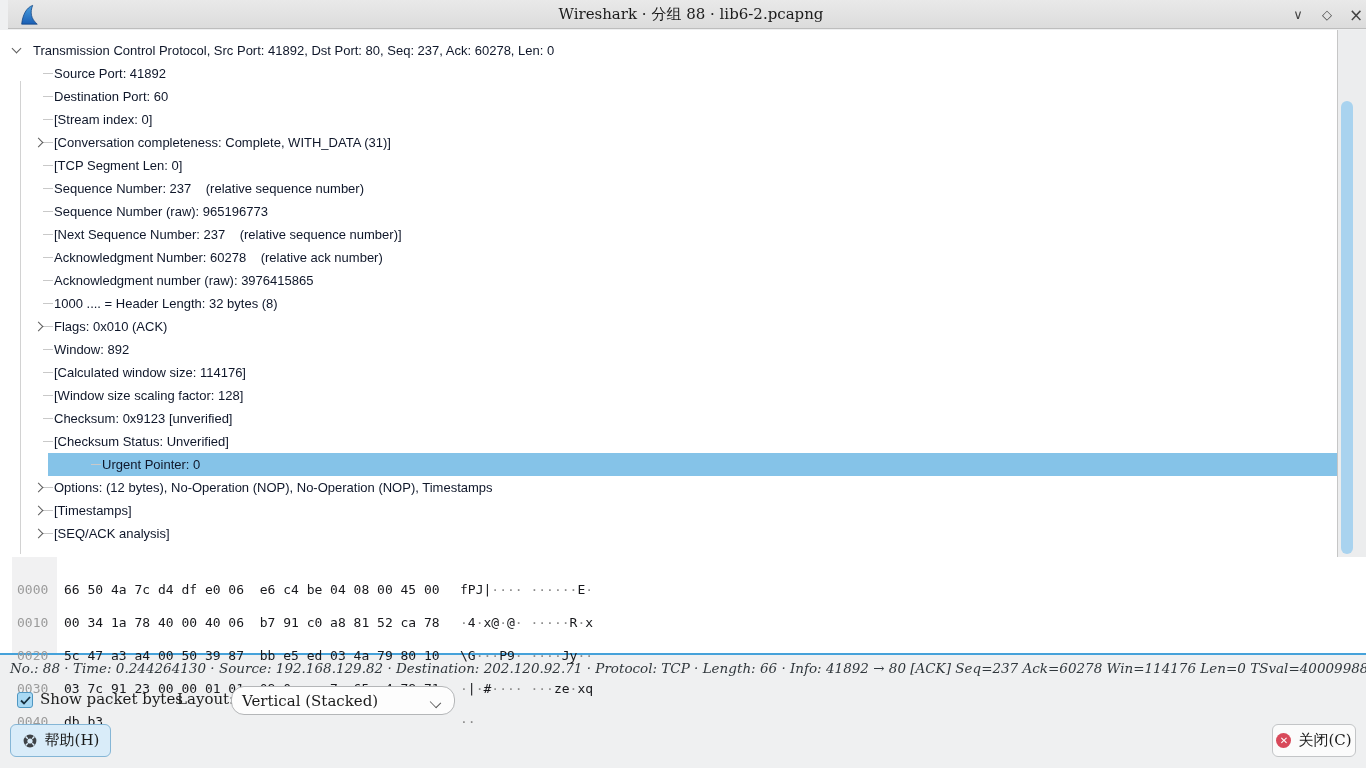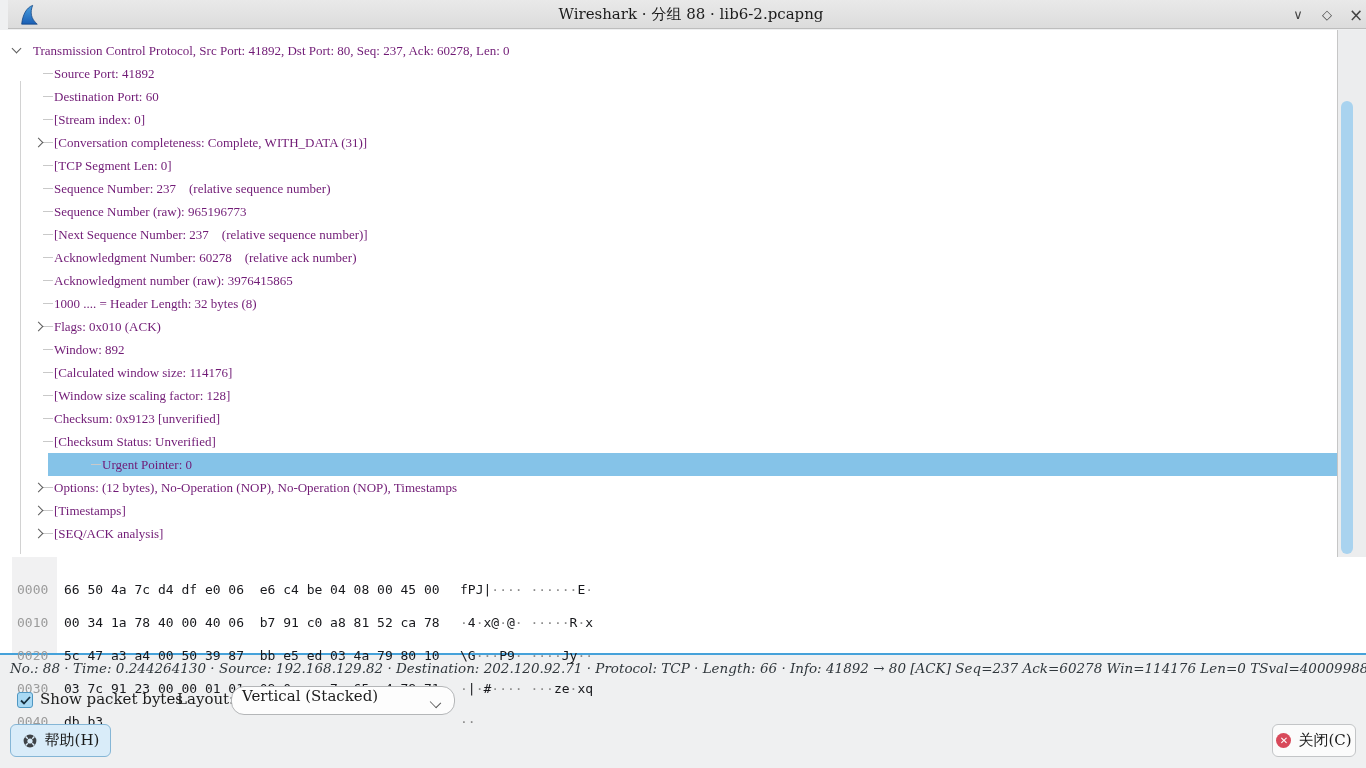--- a/index.html
+++ b/index.html
@@ -13,21 +13,21 @@
   .app-logo { position:absolute; left:10px; top:4px; width:22px; height:22px; }
   .title-text { width:100%; text-align:center; font-size:15px; color:#1b1b1b; }
   .win-controls { position:absolute; right:8px; top:0; height:29px; display:flex; align-items:center; gap:9px; }
   .win-btn { width:20px; height:20px; display:flex; align-items:center; justify-content:center;
     color:#444; font-family:"DejaVu Sans", sans-serif; font-size:13px; cursor:default; }
   .win-btn.close { font-size:17px; }
 
   
   .tree-pane { position:absolute; left:0; top:30px; width:1366px; height:527px;
     background:#ffffff; overflow:hidden;
-    font-family:Liberation Serif, serif; font-size:13px; color:#701a75; }
+    font-family:Liberation Sans, sans-serif; font-size:13px; color:#0f172a; }
   .tree-rows { position:absolute; left:0; top:9px; right:29px; }
   .trow { position:relative; height:23px; line-height:23px; white-space:pre; }
   .trow.selected { background:#85c3e8;margin-left:48px; }
   .trow .txt { position:absolute; left:54px; top:0; }
   .trow.root .txt { left:33px; }
   .tick { position:absolute; left:43px; top:11px; width:10px; border-top:1px solid #c9c9c9; }
   .chev { position:absolute; width:7px; height:7px; border-right:1.6px solid #5c5c5c; border-bottom:1.6px solid #5c5c5c; }
   .chev.open { left:13px; top:6px; transform:rotate(45deg); }
   .chev.closed { left:35px; top:8px; transform:rotate(-45deg); }
   .vguide { position:absolute; left:20px; top:51px; height:473px; width:0; border-left:1px solid #d2d2d2; }
@@ -56,21 +56,21 @@
 
   
   .controls-row { position:absolute; left:4px; top:686px; width:1366px; height:30px;padding-left:15px; }
   .checkbox { position:absolute; left:13px; top:6px; width:16px; height:16px;
     background:#a8d9f4; border:1px solid #4f97c2; border-radius:3px;
     display:flex; align-items:center; justify-content:center; }
   .cb-label { position:absolute; left:36px; top:4px; font-size:15px; color:#1b1b1b; }
   .layout-label { position:absolute; left:173px; top:4px; font-size:15px; color:#1b1b1b; }
   .combobox { position:absolute; left:227px; top:0px; width:224px; height:29px;
     background:#fdfdfd; border:1px solid #b4b6b8; border-radius:13px;
-    display:flex; padding:0 10px; font-size:15px; color:#1b1b1b; }
+    display:flex; align-items:center; padding:0 10px; font-size:15px; color:#1b1b1b; }
   .combo-chev { position:absolute; right:14px; top:11px; width:9px; height:9px;
     border-right:1.6px solid #555; border-bottom:1.6px solid #555; transform:rotate(45deg) scale(1,.8); }
 
   
   .btn { position:absolute; top:724px; height:33px; border-radius:6px;
     display:flex; align-items:center; justify-content:center; gap:7px;
     font-size:15px; color:#1b1b1b; cursor:default; }
   .btn-help { left:10px; width:101px; background:#d9ecf9; border:1px solid #85b6d6; }
   .btn-close { left:1272px; width:84px; background:#fbfbfb; border:1px solid #c3c5c7; }
   .close-icon { width:15px; height:15px; border-radius:50%; background:#d8495a;

